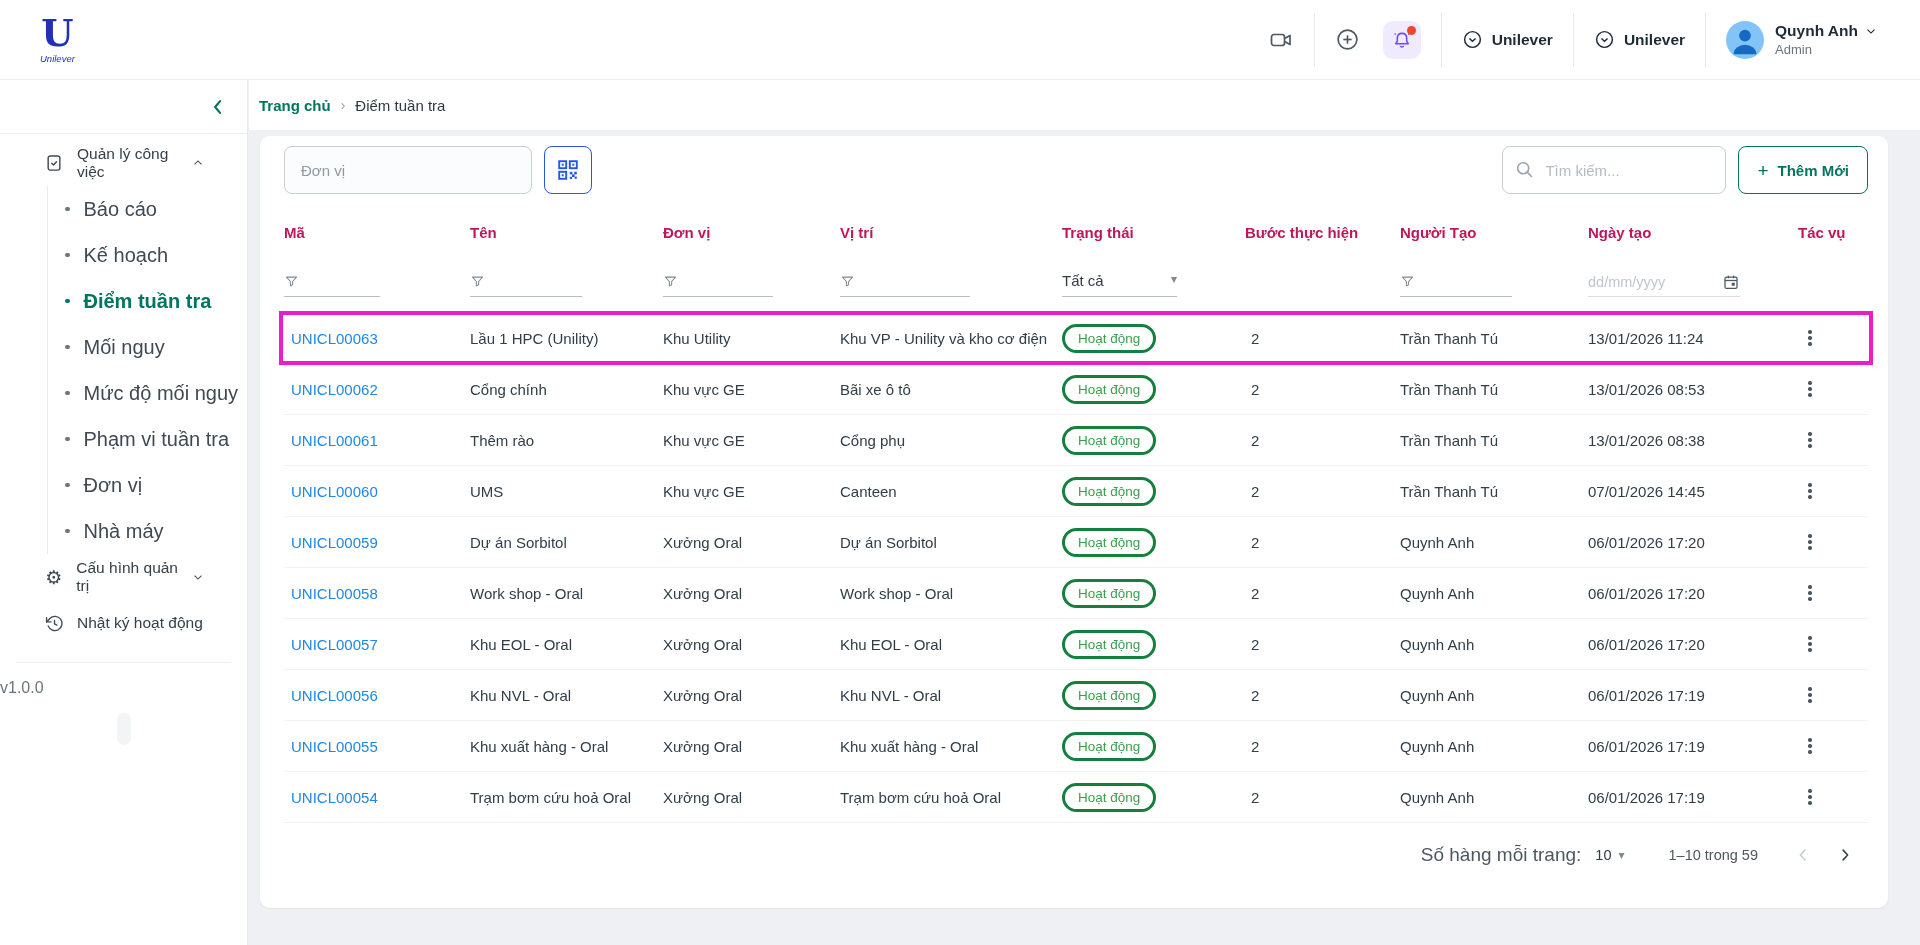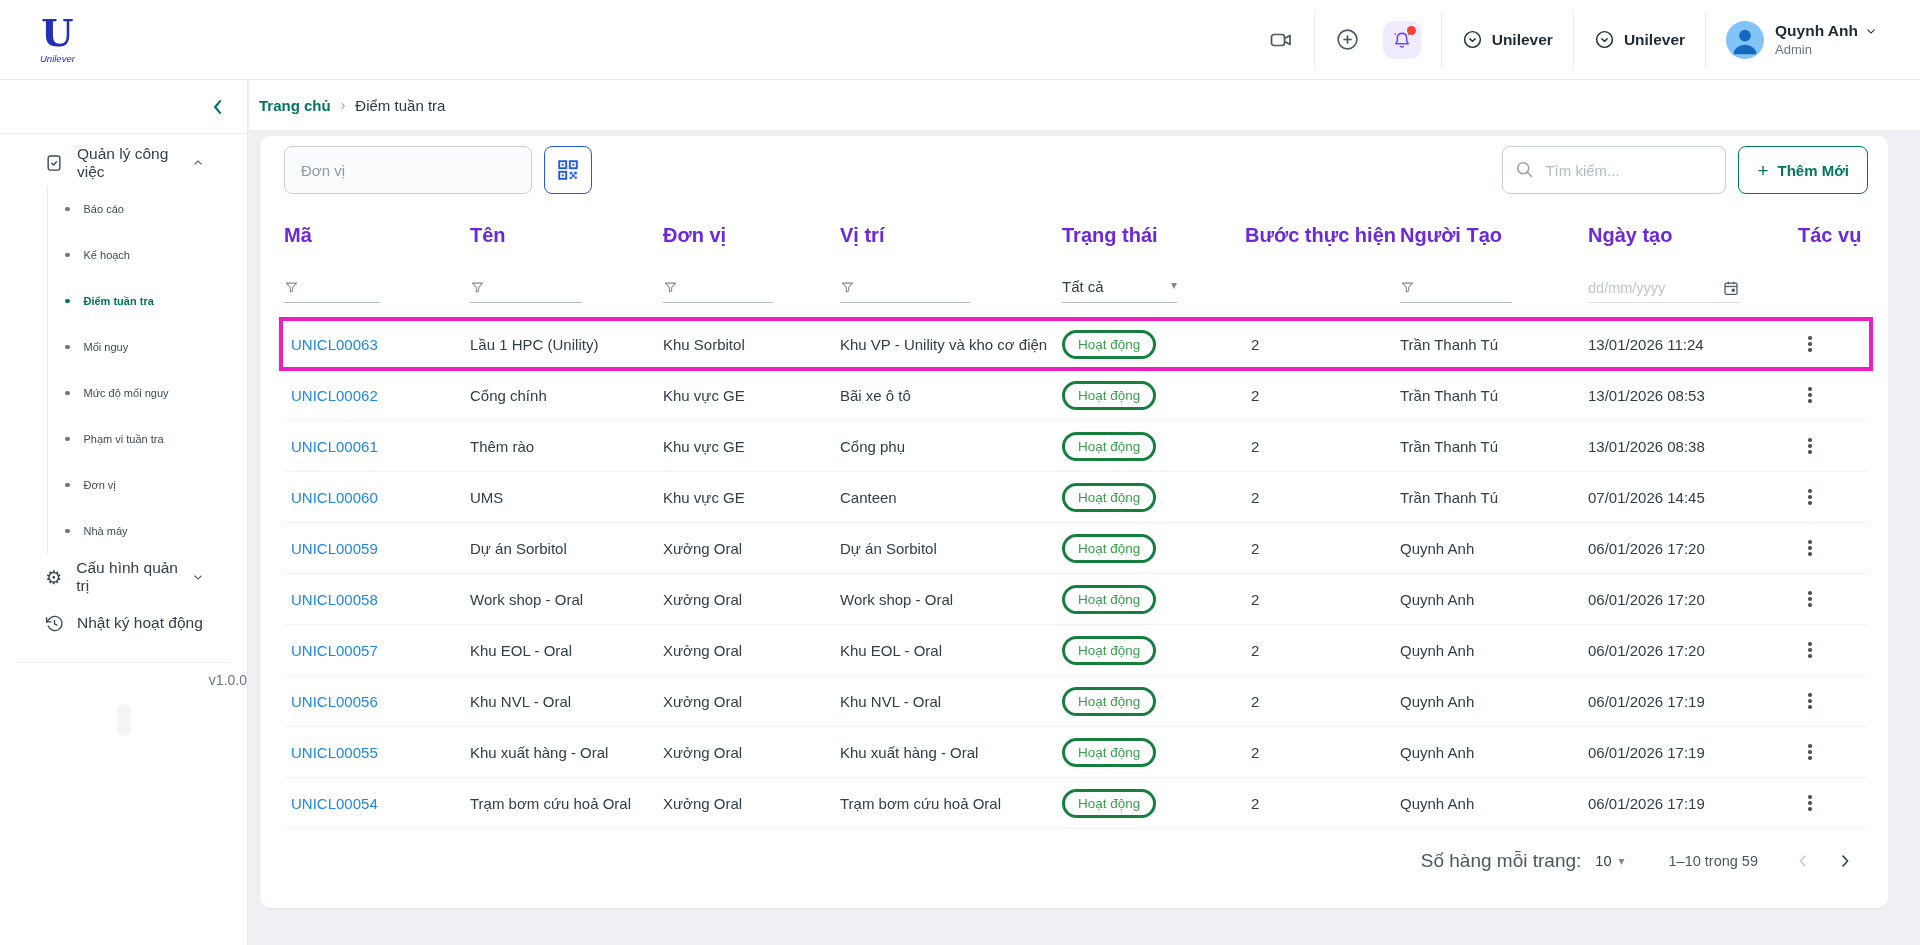--- a/index.html
+++ b/index.html
@@ -36,26 +36,26 @@
   .collapse-row { height:54px; border-bottom:1px solid #edeef0; display:flex; align-items:center;
                   justify-content:flex-end; padding-right:16px; }
   .collapse-btn { width:26px; height:26px; display:flex; align-items:center; justify-content:center; cursor:pointer; }
   .menu { padding-top:6px; }
   .parent-item { height:46px; display:flex; align-items:center; padding:0 42px 0 44px; cursor:pointer; }
   .parent-item .p-icon { width:20px; height:20px; margin-right:13px; display:flex; align-items:center; justify-content:center; }
   .parent-item .p-label { font-size:15.5px; color:#33414b; }
   .parent-item .p-chev { margin-left:auto; display:flex; }
   .gear-glyph { font-size:19px; color:#3e4a53; line-height:1; }
   .submenu { margin-left:47px; border-left:1px solid #e8eaec; padding-left:17px; }
-  .sub-item { height:46px; display:flex; align-items:center; gap:14px; font-size:11px; color:#3e4a53; cursor:pointer; }
+  .sub-item { height:46px; display:flex; align-items:center; gap:14px; font-size:20px; color:#3e4a53; cursor:pointer; }
   .sub-item .dot { width:4.5px; height:4.5px; border-radius:50%; background:#6b757d; flex:0 0 auto; }
   .sub-item.active { color:#00755f; font-weight:bold; }
   .sub-item.active .dot { background:#00755f; }
   .side-divider { border:none; border-top:1px solid #eceef0; margin:16px 16px 0 16px; }
-  .version { text-align:right; font-size:14px; color:#6b757d; margin-top:9px; }
+  .version { text-align:left; font-size:16px; color:#6b757d; margin-top:16px; }
   .scroll-blob { width:14px; height:32px; border-radius:7px; background:#f3f4f6; margin:16px auto 0; cursor:grab; }
 
   
   .bc-band { position:absolute; top:80px; left:249px; right:0; height:50px; background:#fff;
              display:flex; align-items:center; padding-left:10px; z-index:3; }
   .bc-link { font-size:15px; font-weight:bold; color:#00755f; cursor:pointer; }
   .bc-sep { color:#98a2aa; font-size:14px; margin:0 10px; }
   .bc-current { font-size:15px; color:#2c3a44; }
 
   
@@ -75,21 +75,21 @@
   .search-icon { position:absolute; left:12px; top:13px; }
   .add-btn { margin-left:12px; height:48px; padding:0 18px; border:1px solid #00755f; border-radius:8px;
              background:#fff; color:#00755f; font-size:15px; font-weight:bold; font-family:inherit;
              display:flex; align-items:center; gap:9px; cursor:pointer; }
   .add-plus { font-size:19px; font-weight:normal; line-height:1; }
 
   
   .tbl { padding:0 20px 0 24px; }
   .grid-cols { display:grid; grid-template-columns:186px 193px 177px 222px 183px 155px 188px 210px 1fr; align-items:center; }
   .thead { margin-top:30px; }
-  .th { font-size:20px; font-weight:bold; color:#6d28d9; }
+  .th { font-size:15px; font-weight:bold; color:#be185d; }
   .tfilter { margin-top:16px; height:40px; align-items:flex-end; }
   .f-underline { display:flex; align-items:center; gap:8px; border-bottom:1px solid #b6bdc3; padding-bottom:7px; cursor:text; }
   .f-w96{width:96px;} .f-w112{width:112px;} .f-w110{width:110px;} .f-w130{width:130px;}
   .f-select { display:flex; justify-content:space-between; width:115px;
               border-bottom:1px solid #b6bdc3; padding-bottom:7px; font-size:15px; color:#2f3d47; cursor:pointer; }
   .f-date { display:flex; align-items:center; justify-content:space-between; width:152px;
             border-bottom:1px solid #d9dde0; padding-bottom:5px; cursor:pointer; }
   .f-date .ph { font-size:14.5px; color:#c0c7cc; }
   .caret { font-size:12px; color:#7f8a92; }
   .tbody { margin-top:16px; }
@@ -380,21 +380,21 @@
           </svg>
         </div>
           </div>
         <div></div>
       </div>
 
       <div class="tbody">
           <div class="grid-cols trow highlighted">
     <div class="cell"><a class="code-link">UNICL00063</a></div>
     <div class="cell">Lầu 1 HPC (Unility)</div>
-    <div class="cell">Khu Sorbitol</div>
+    <div class="cell">Khu Utility</div>
     <div class="cell">Khu VP - Unility và kho cơ điện</div>
     <div class="cell"><span class="badge">Hoạt động</span></div>
     <div class="cell step">2</div>
     <div class="cell">Trần Thanh Tú</div>
     <div class="cell">13/01/2026 11:24</div>
     <div class="cell">
               <div class="kebab">
                 <i></i>
                 <i></i>
                 <i></i>

